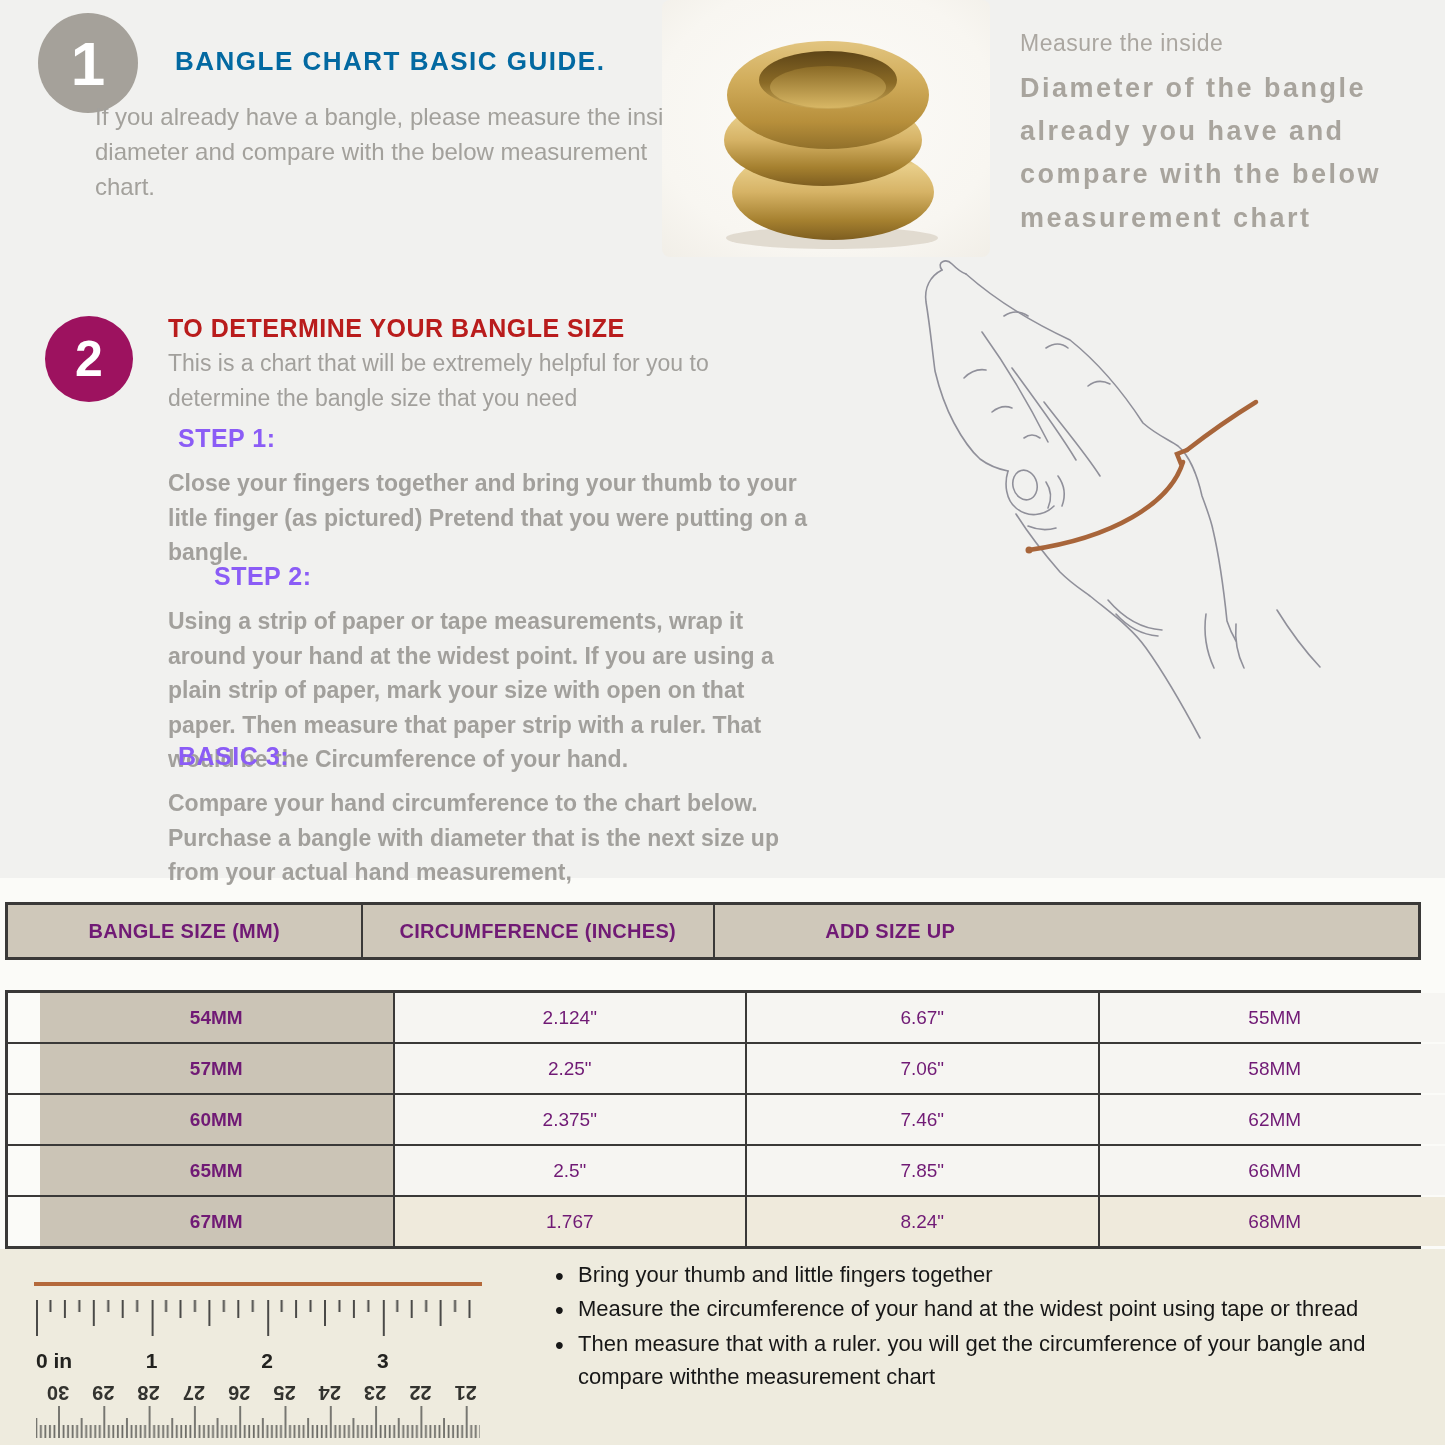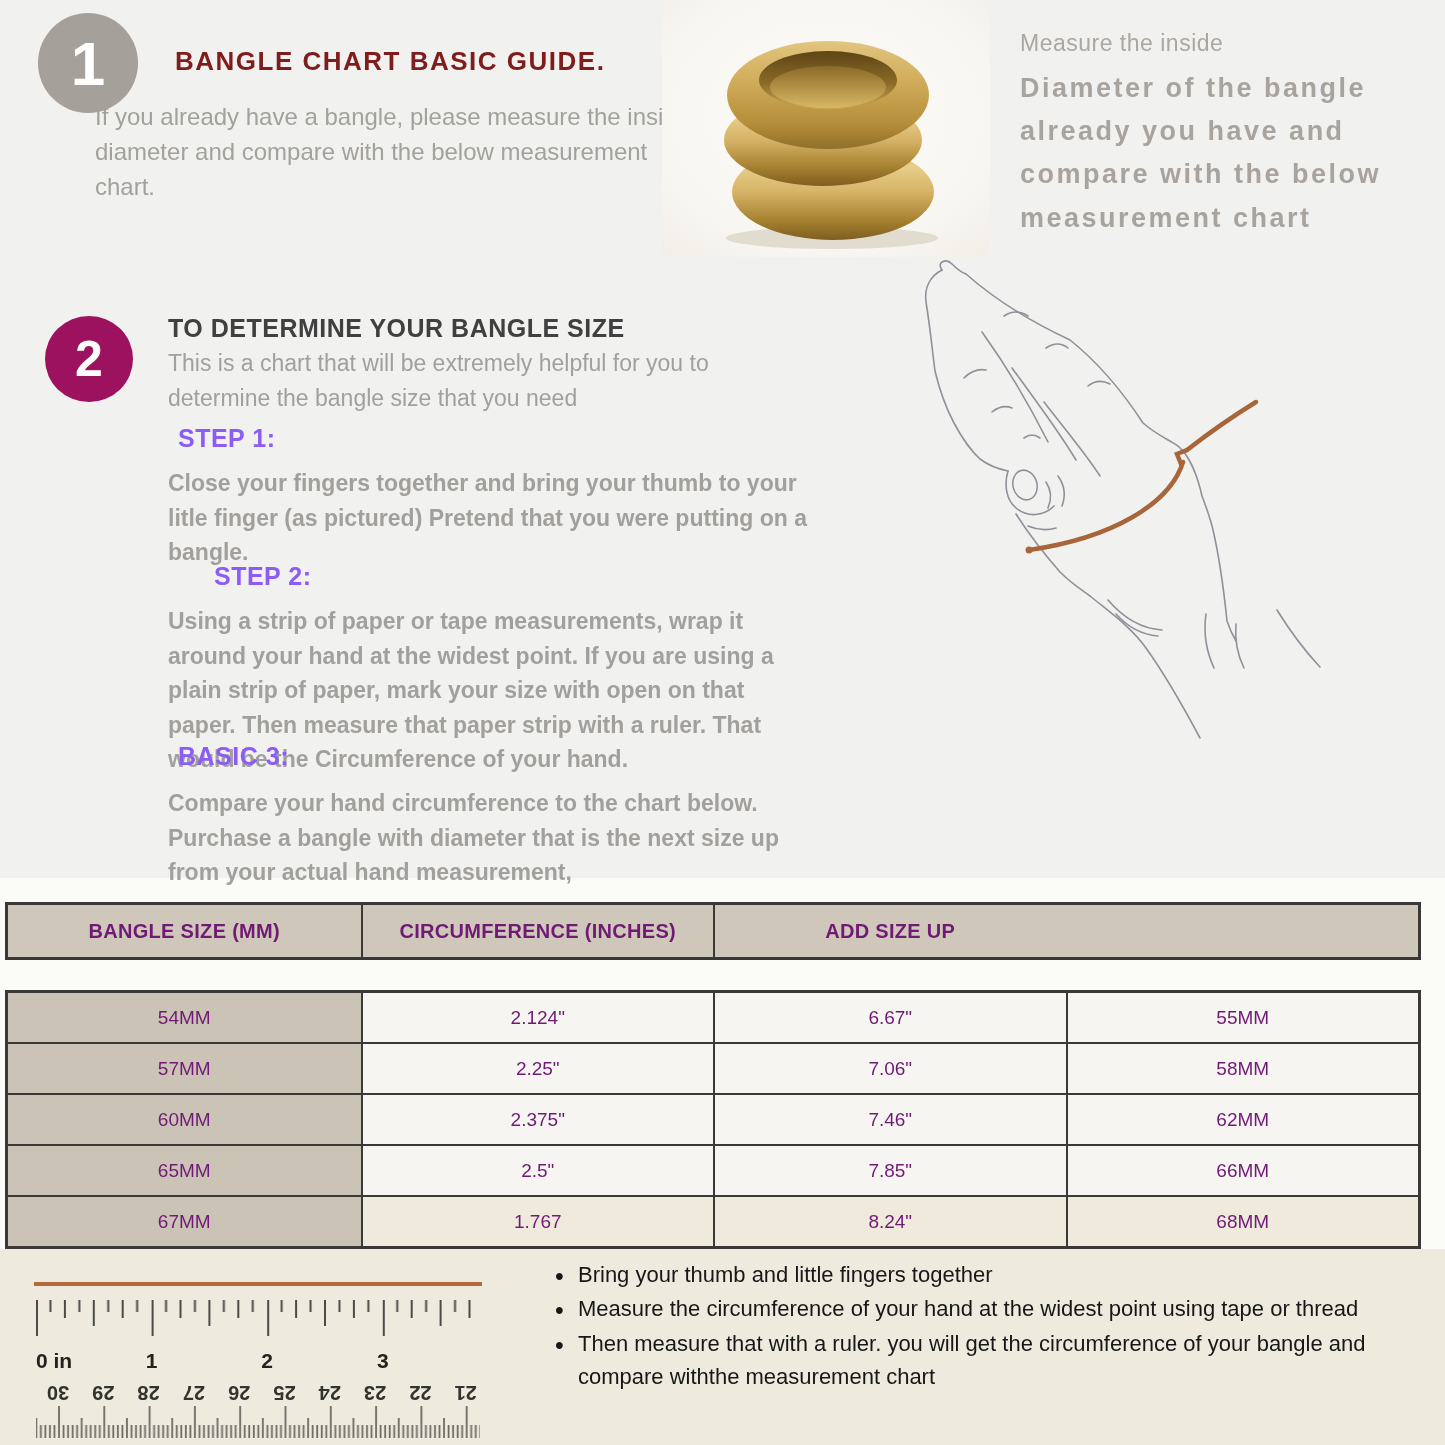--- a/index.html
+++ b/index.html
@@ -10,36 +10,36 @@
   .band-bottom{top:1249px;height:196px;background:#EEEBDE;}
 
   
   .badge{position:absolute;border-radius:50%;display:flex;align-items:center;justify-content:center;
          color:#FFFFFF;font-weight:600;}
   .badge1{left:38px;top:13px;width:100px;height:100px;background:#A5A19A;font-size:62px;}
   .badge2{left:45px;top:316px;width:88px;height:86px;background:#9D125F;font-size:50px;}
 
   
   .s1-title{position:absolute;left:175px;top:46px;font-size:26px;font-weight:700;
-            letter-spacing:1.5px;color:#7f1d1d;}
+            letter-spacing:1.5px;color:#0369a1;}
   .s1-body{position:absolute;left:95px;top:100px;width:600px;font-size:24px;line-height:1.45;
            font-weight:500;color:#A3A19C;}
 
   
   .photo{position:absolute;left:662px;top:0px;width:328px;height:257px;border-radius:8px;overflow:hidden;}
 
   
   .aside{position:absolute;left:1020px;top:30px;width:440px;}
   .aside-eyebrow{font-size:23px;font-weight:500;color:#ABA7A1;letter-spacing:0.5px;}
   .aside-headline{margin-top:10px;font-size:27px;font-weight:700;letter-spacing:2.5px;
                   line-height:1.6;color:#A8A49D;}
 
   
   .s2-title{position:absolute;left:168px;top:314px;font-size:25px;font-weight:600;
-            letter-spacing:0.5px;color:#404040;}
+            letter-spacing:0.5px;color:#b91c1c;}
   .s2-intro{position:absolute;left:168px;top:346px;width:560px;font-size:23px;line-height:1.5;
             font-weight:500;color:#A2A09C;}
   .step-label{position:absolute;font-size:25px;font-weight:700;color:#8b5cf6;letter-spacing:0.5px;}
   .step-text{position:absolute;left:168px;font-size:23px;line-height:1.5;font-weight:700;color:#A2A09C;}
   .lbl1{left:178px;top:424px;} .txt1{top:466px;width:640px;}
   .lbl2{left:178px;top:562px;margin-left:36px;} .txt2{top:604px;width:650px;}
   .lbl3{left:178px;top:742px;} .txt3{top:786px;width:640px;}
 
   
   .hand-svg{position:absolute;left:900px;top:256px;}
@@ -47,21 +47,21 @@
   
   .tbl{position:absolute;left:5px;width:1416px;box-sizing:border-box;border:3px solid #3A3938;}
   .tbl-head{top:902px;height:58px;display:flex;background:#CFC8BA;}
   .tbl-body{top:990px;}
   .trow{display:flex;height:49px;border-top:2px solid #3A3938;}
   .trow:first-child{border-top:none;}
   .tcell{flex:0 0 25%;box-sizing:border-box;display:flex;align-items:center;justify-content:center;
          border-left:2px solid #3A3938;font-size:19px;color:#701a75;background:#F6F5F2;}
   .tcell:first-child{border-left:none;}
   .tbl-head .tcell{background:transparent;font-size:20px;font-weight:700;letter-spacing:0.3px;}
-  .col-size{background:#CBC4B6 !important;font-weight:400;}
+  .col-size{background:#CBC4B6 !important;font-weight:700;margin-left:32px;}
   .trow-last .tcell{background:#EFEADC;}
   .trow-last .col-size{background:#CBC4B6 !important;}
 
   
   .tips{position:absolute;left:578px;top:1258px;width:860px;margin:0;padding:0;list-style:none;}
   .tips li{position:relative;font-size:22px;line-height:1.52;font-weight:500;color:#171717;margin-bottom:1px;}
   .tips li::before{content:"\2022";position:absolute;left:-23px;top:-1px;font-size:25px;color:#171717;}
 
   .ruler-svg{position:absolute;left:30px;top:1274px;}
 </style>

